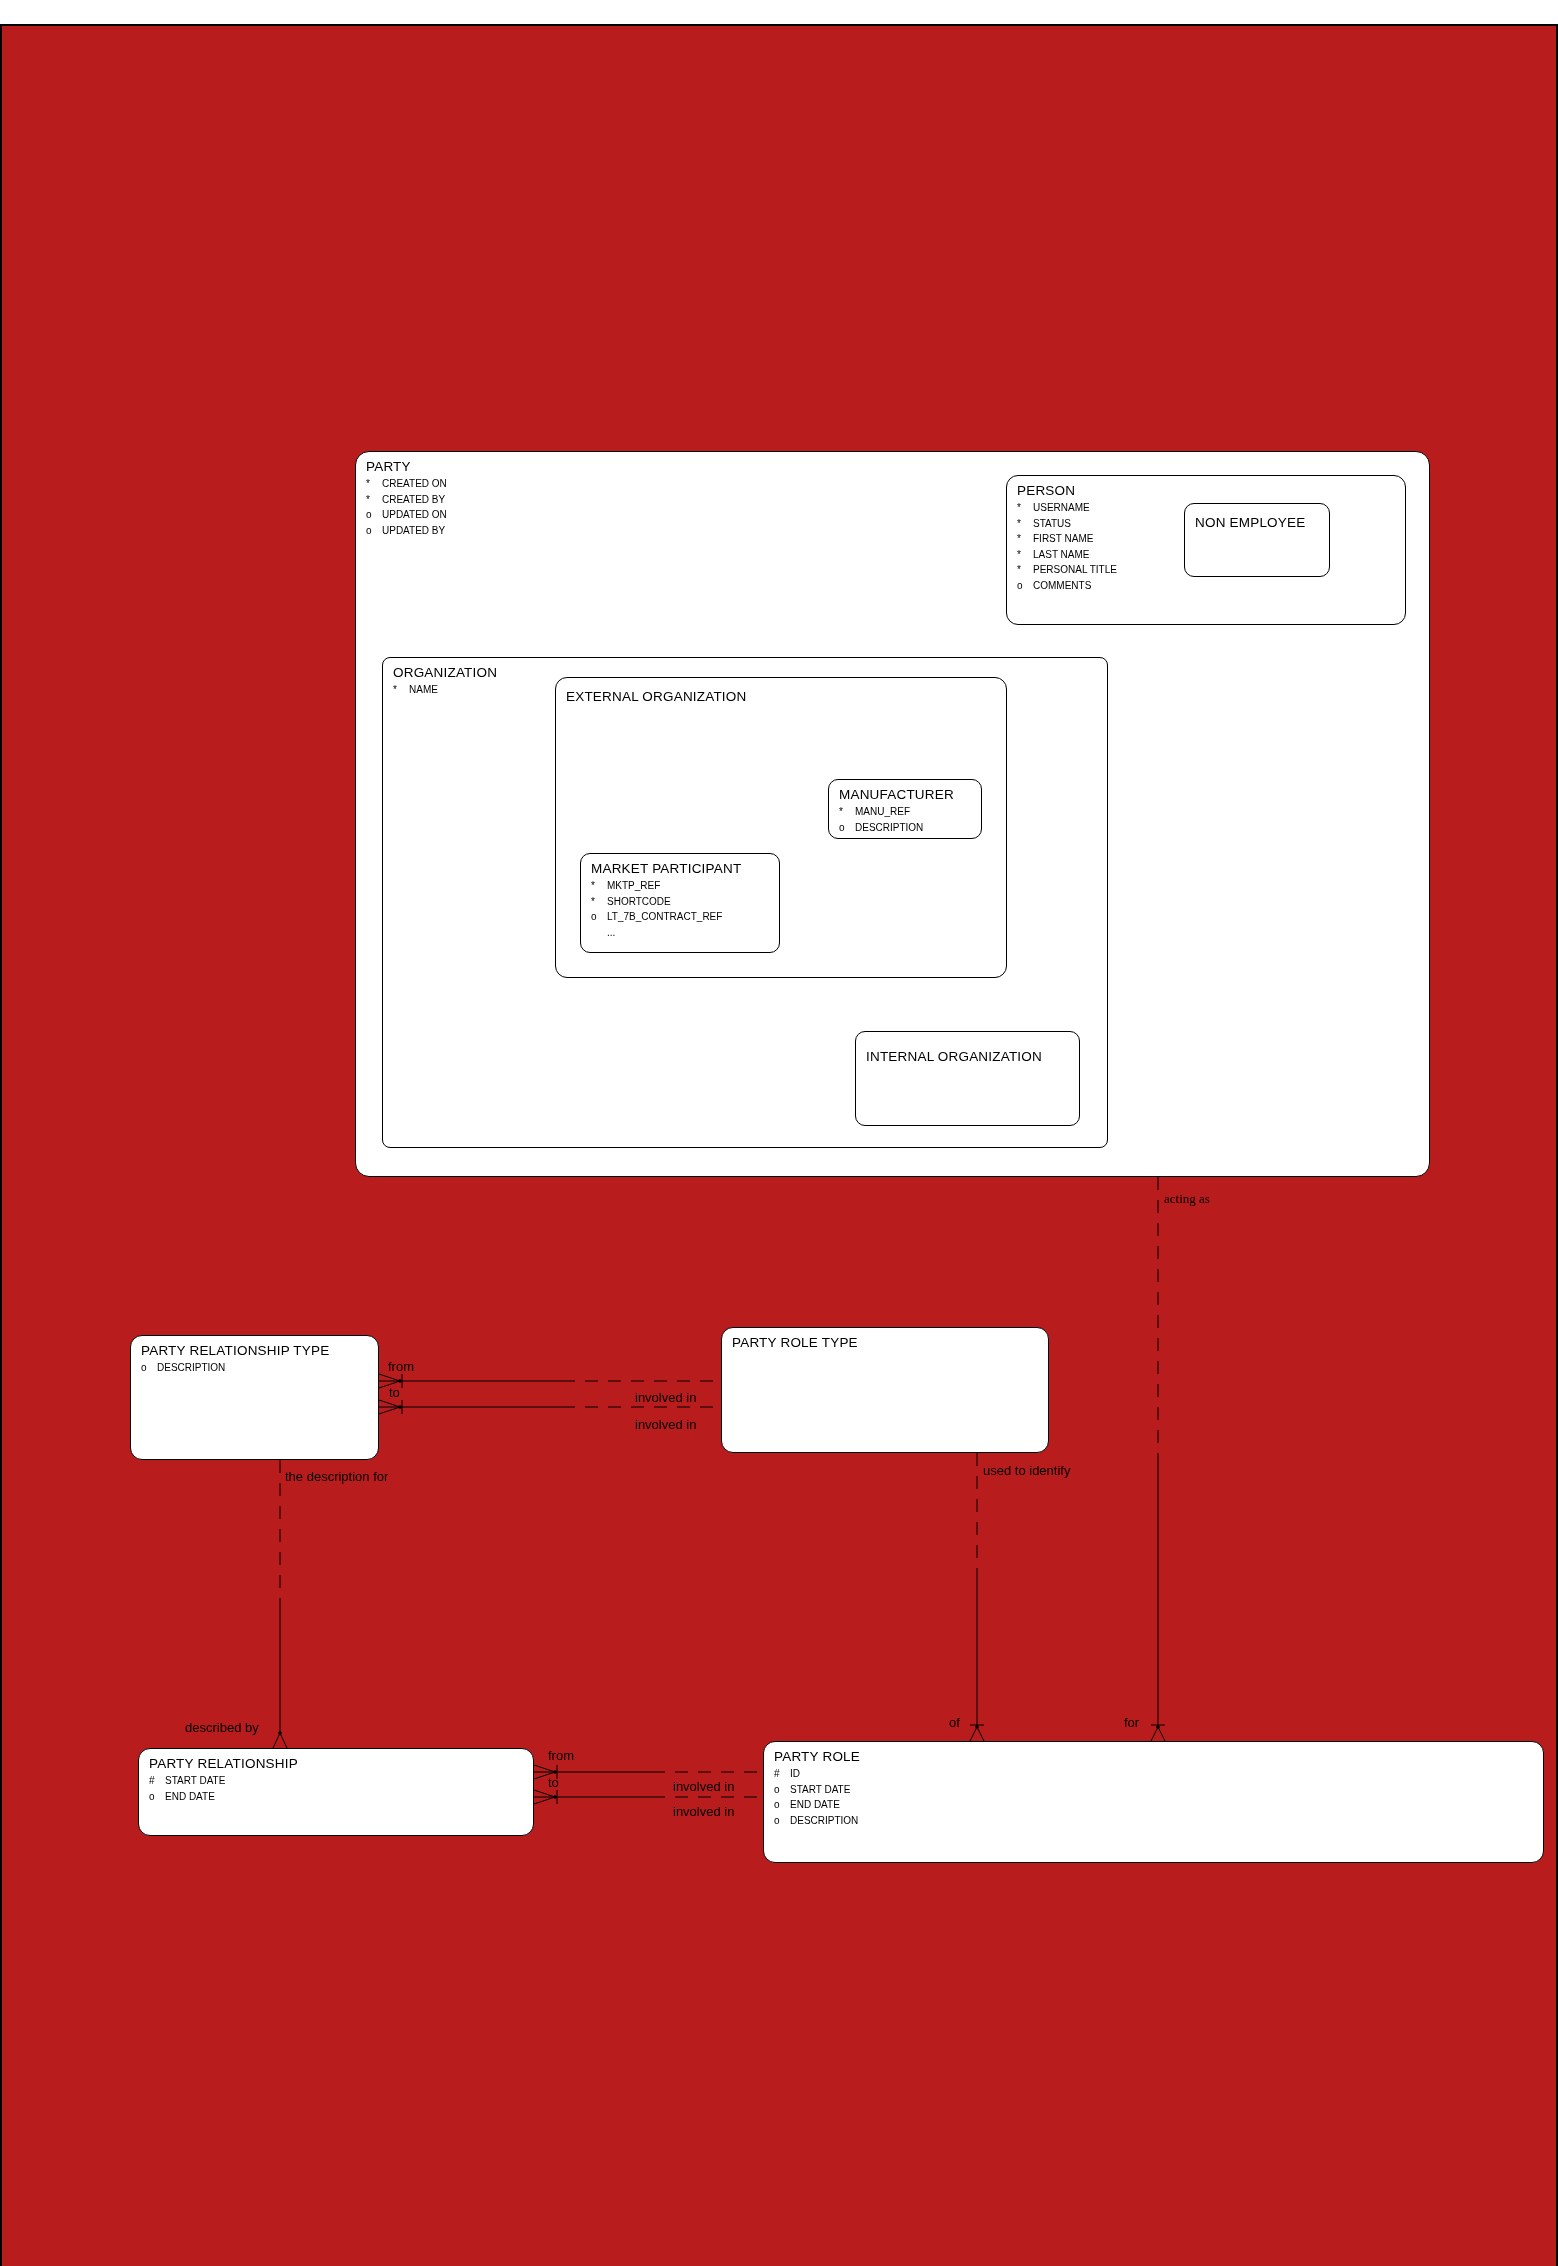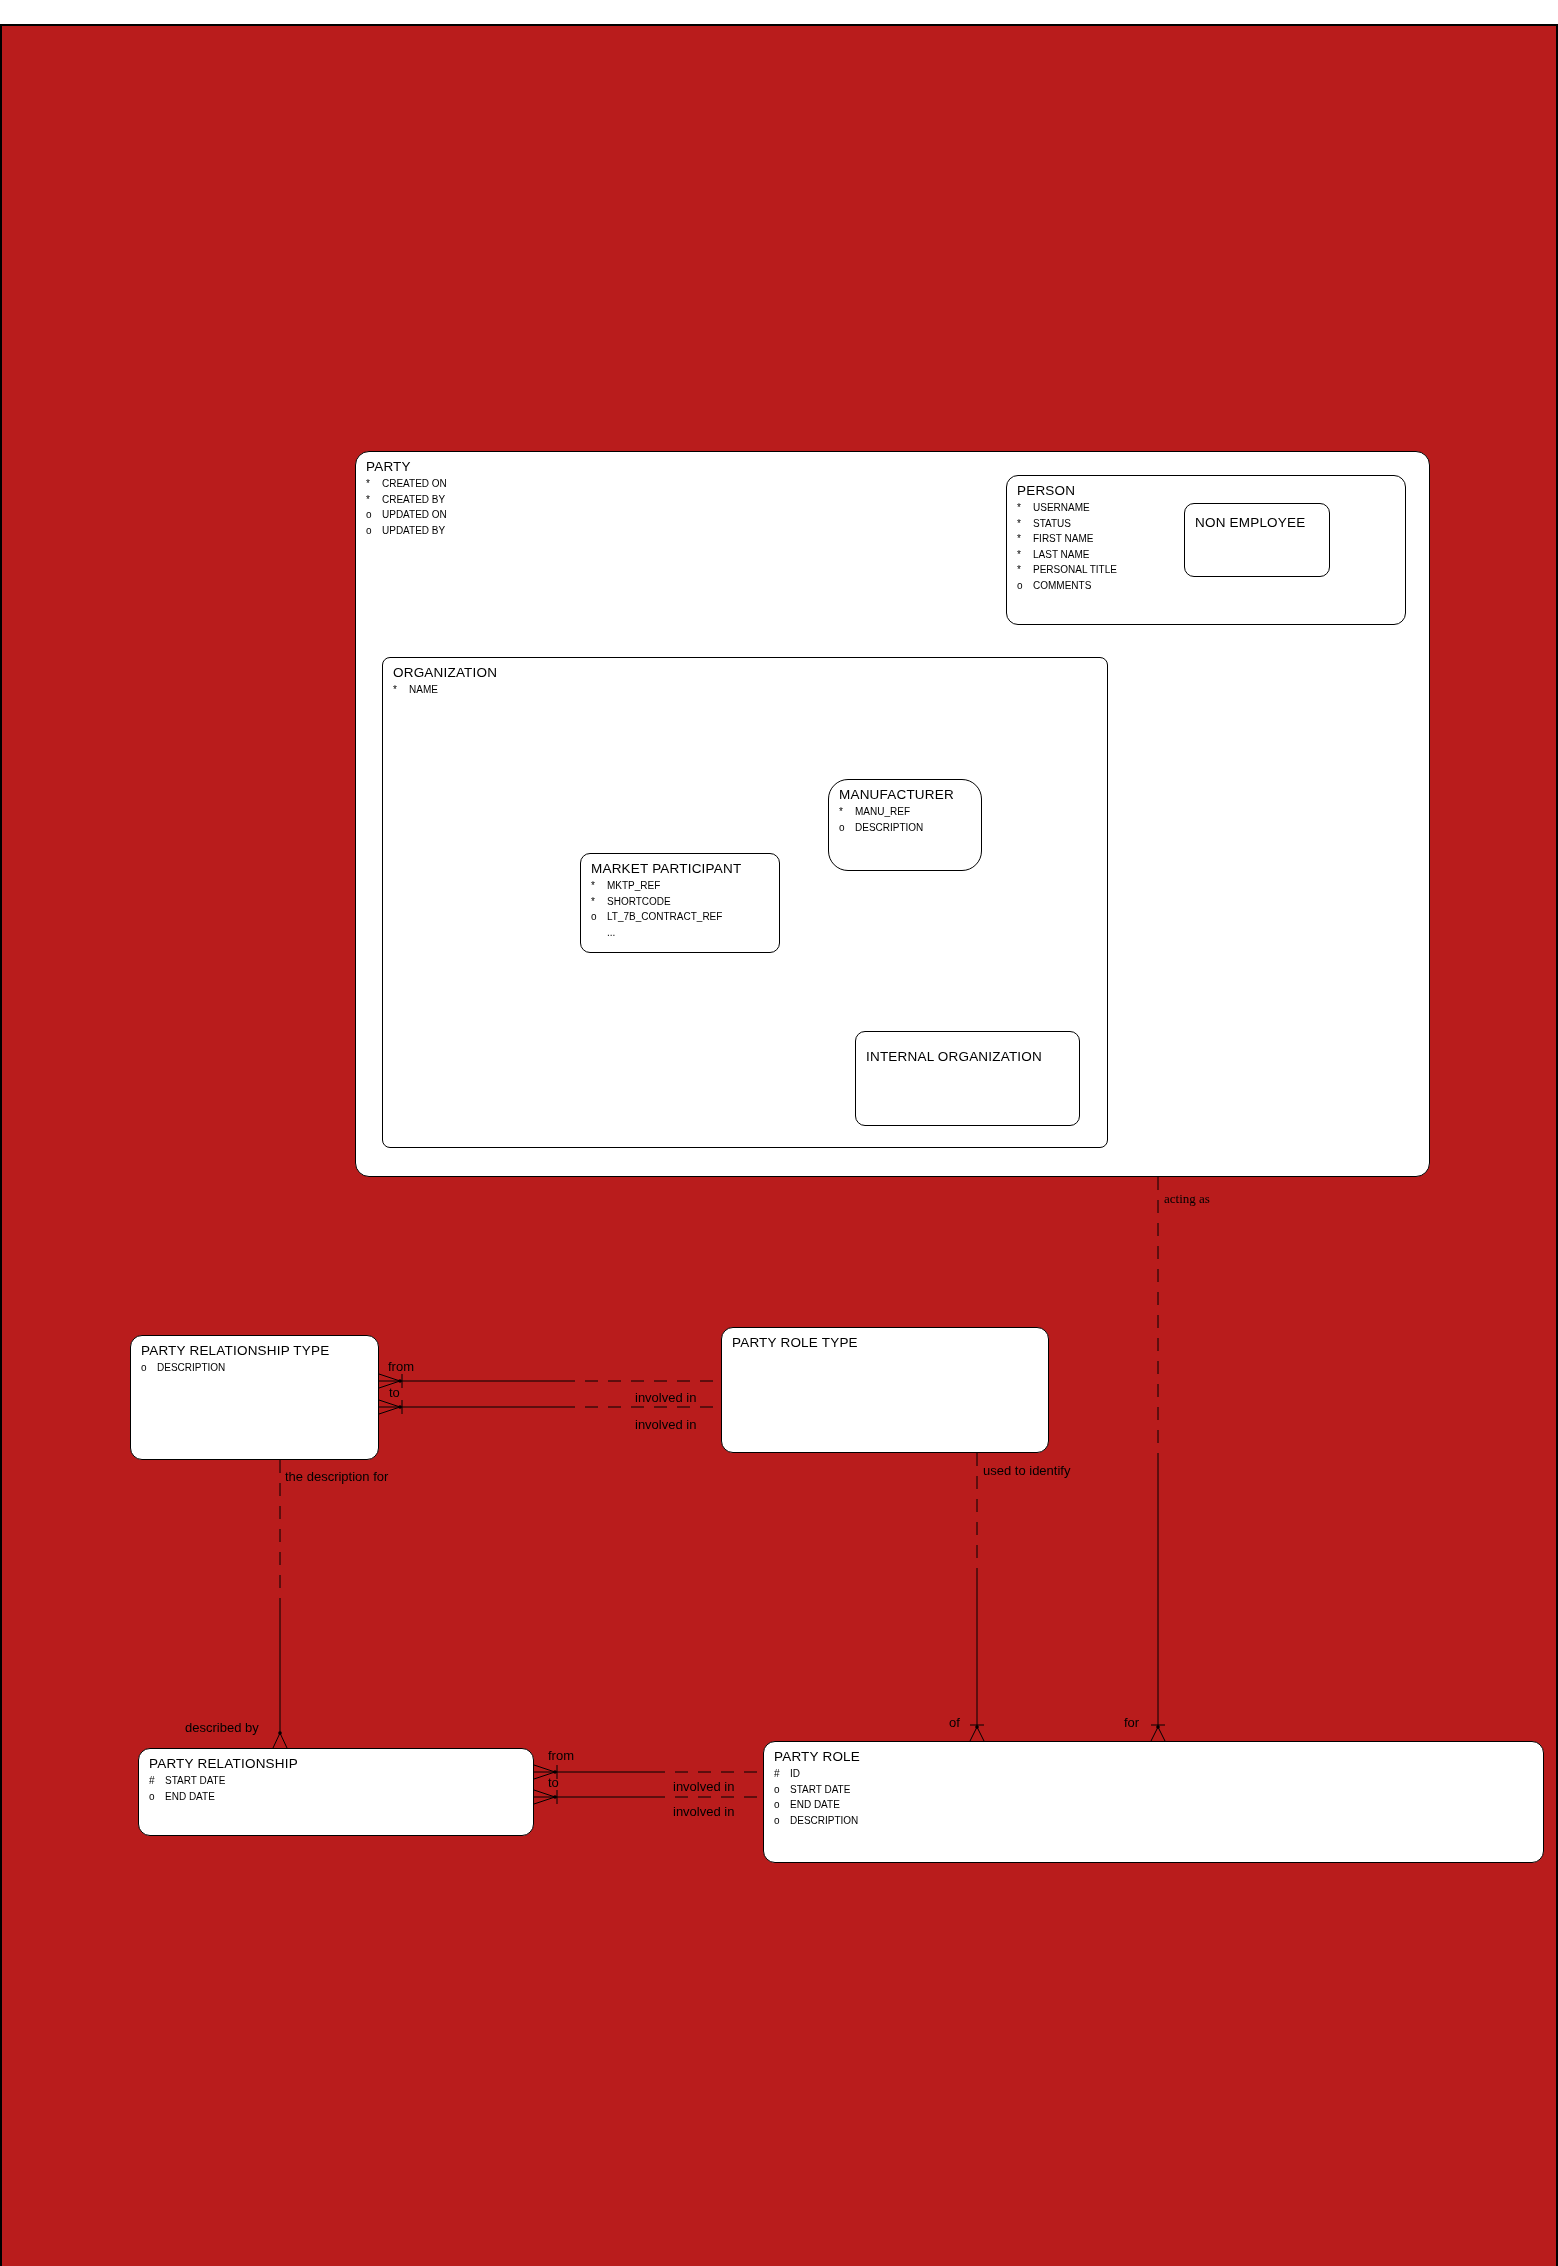--- a/index.html
+++ b/index.html
@@ -11,21 +11,21 @@
   .attrs{margin-top:2px;}
   .attr-row{display:flex;font-size:10px;line-height:15.5px;white-space:nowrap;}
   .attr-row .m{flex:0 0 16px;width:16px;}
   .label{position:absolute;font-size:13px;white-space:nowrap;}
   
   #e-party{left:353px;top:425px;width:1075px;height:726px;border-radius:14px;}
   #e-person{left:1004px;top:449px;width:400px;height:150px;}
   #e-non-employee{left:1182px;top:477px;width:146px;height:74px;border-radius:10px;padding-top:11px;}
   #e-organization{left:380px;top:631px;width:726px;height:491px;border-radius:8px;}
   #e-external-organization{left:553px;top:651px;width:452px;height:301px;padding-top:11px;}
-  #e-manufacturer{left:826px;top:753px;width:154px;height:92px;border-radius:20px;}
+  #e-manufacturer{left:826px;top:753px;width:154px;height:60px;border-radius:10px;}
   #e-market-participant{left:578px;top:827px;width:200px;height:100px;border-radius:10px;}
   #e-internal-organization{left:853px;top:1005px;width:225px;height:95px;border-radius:10px;padding-top:17px;}
   #e-party-relationship-type{left:128px;top:1309px;width:249px;height:125px;}
   #e-party-role-type{left:719px;top:1301px;width:328px;height:126px;}
   #e-party-relationship{left:136px;top:1722px;width:396px;height:88px;}
   #e-party-role{left:761px;top:1715px;width:781px;height:122px;}
   
   #l-acting-as{left:1162px;top:1165px;font-family:Liberation Serif, serif;}
   #l-from-upper{left:386px;top:1333px;}
   #l-to-upper{left:387px;top:1359px;}
@@ -173,20 +173,23 @@
   <div class="entity" id="e-organization">
     <div class="title">ORGANIZATION</div>
     <div class="attrs">
         <div class="attr-row">
           <span class="m">*</span>
           <span class="t">NAME</span>
         </div>
       </div>
   </div>
 
+  <div class="entity" id="e-external-organization">
+    <div class="title">EXTERNAL ORGANIZATION</div>
+  </div>
 
   <div class="entity" id="e-manufacturer">
     <div class="title">MANUFACTURER</div>
     <div class="attrs">
         <div class="attr-row">
           <span class="m">*</span>
           <span class="t">MANU_REF</span>
         </div>
         <div class="attr-row">
           <span class="m">o</span>

